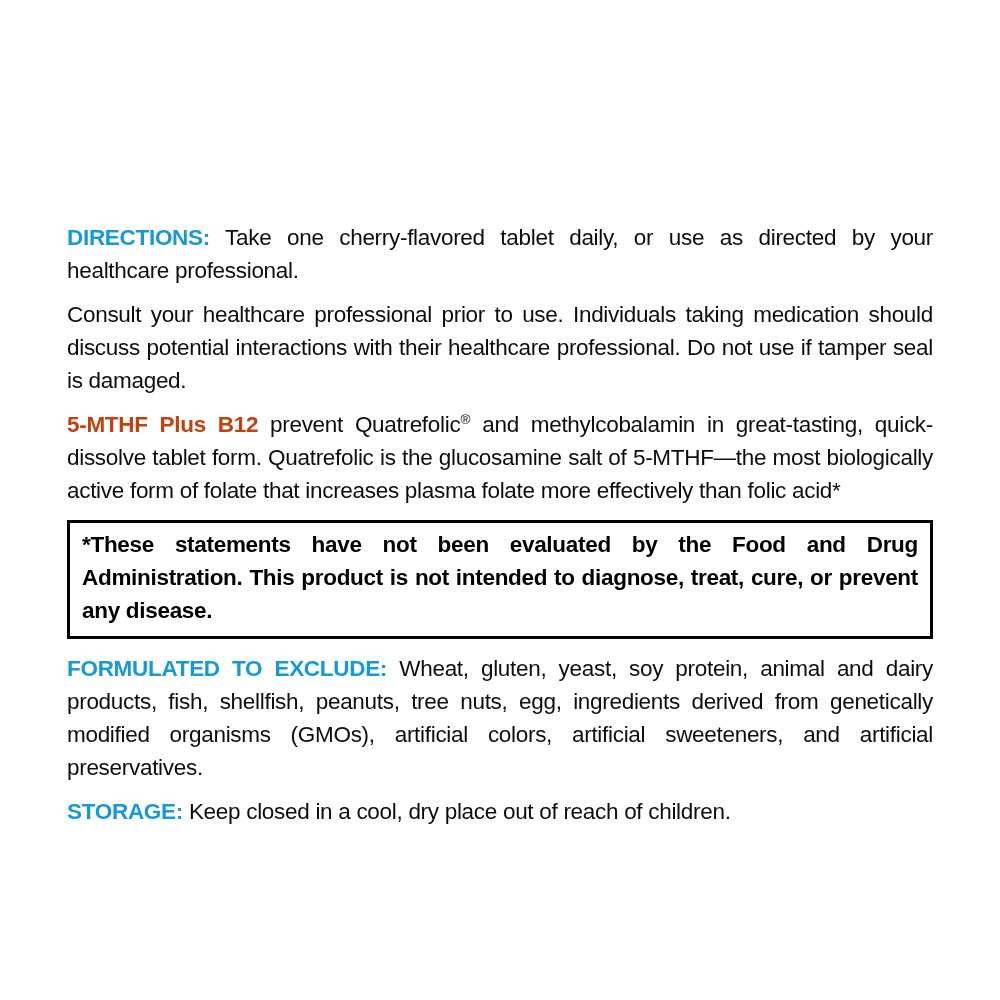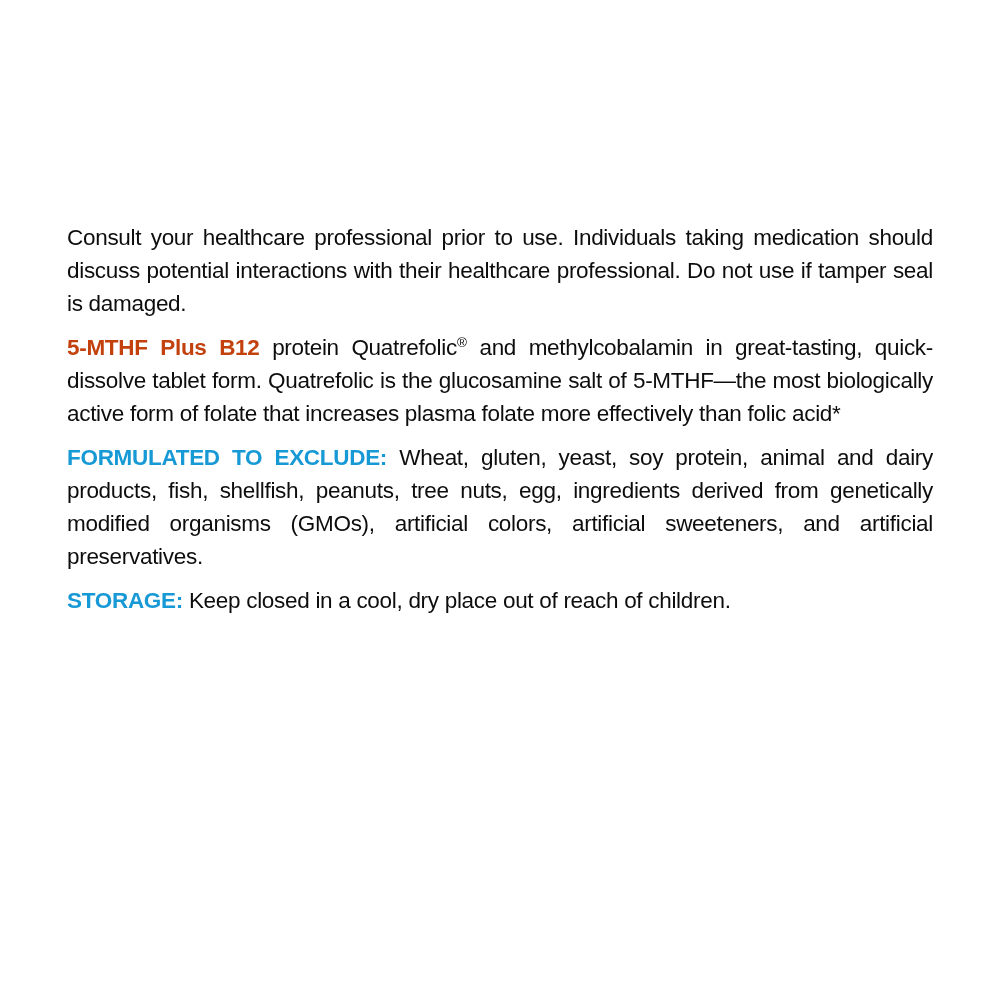--- a/index.html
+++ b/index.html
@@ -51,24 +51,26 @@
     line-height: 0;
     letter-spacing: 0;
   }
 </style>
 </head>
 <body>
 
 <div class="page">
   <div class="label-content">
 
+    <p class="para"><span class="heading">DIRECTIONS:</span><span> Take one cherry-flavored tablet daily, or use as directed by your healthcare professional.</span></p>
 
     <p class="para"><span>Consult your healthcare professional prior to use. Individuals taking medication should discuss potential interactions with their healthcare professional. Do not use if tamper seal is damaged.</span></p>
 
-    <p class="para"><span class="product-name">5-MTHF Plus B12</span><span> protein Quatrefolic</span><span class="reg-mark">®</span><span> and methylcobalamin in great-tasting, quick-dissolve tablet form. Quatrefolic is the glucosamine salt of 5-MTHF—the most biologically active form of folate that increases plasma folate more effectively than folic acid*</span></p>
+    <p class="para"><span class="product-name">5-MTHF Plus B12</span><span> prevent Quatrefolic</span><span class="reg-mark">®</span><span> and methylcobalamin in great-tasting, quick-dissolve tablet form. Quatrefolic is the glucosamine salt of 5-MTHF—the most biologically active form of folate that increases plasma folate more effectively than folic acid*</span></p>
 
+    <div class="disclaimer-box"><span>*These statements have not been evaluated by the Food and Drug Administration. This product is not intended to diagnose, treat, cure, or prevent any disease.</span></div>
 
     <p class="para"><span class="heading">FORMULATED TO EXCLUDE:</span><span> Wheat, gluten, yeast, soy protein, animal and dairy products, fish, shellfish, peanuts, tree nuts, egg, ingredients derived from genetically modified organisms (GMOs), artificial colors, artificial sweeteners, and artificial preservatives.</span></p>
 
     <p class="para"><span class="heading">STORAGE:</span><span> Keep closed in a cool, dry place out of reach of children.</span></p>
 
   </div>
 </div>
 
 </body></html>

